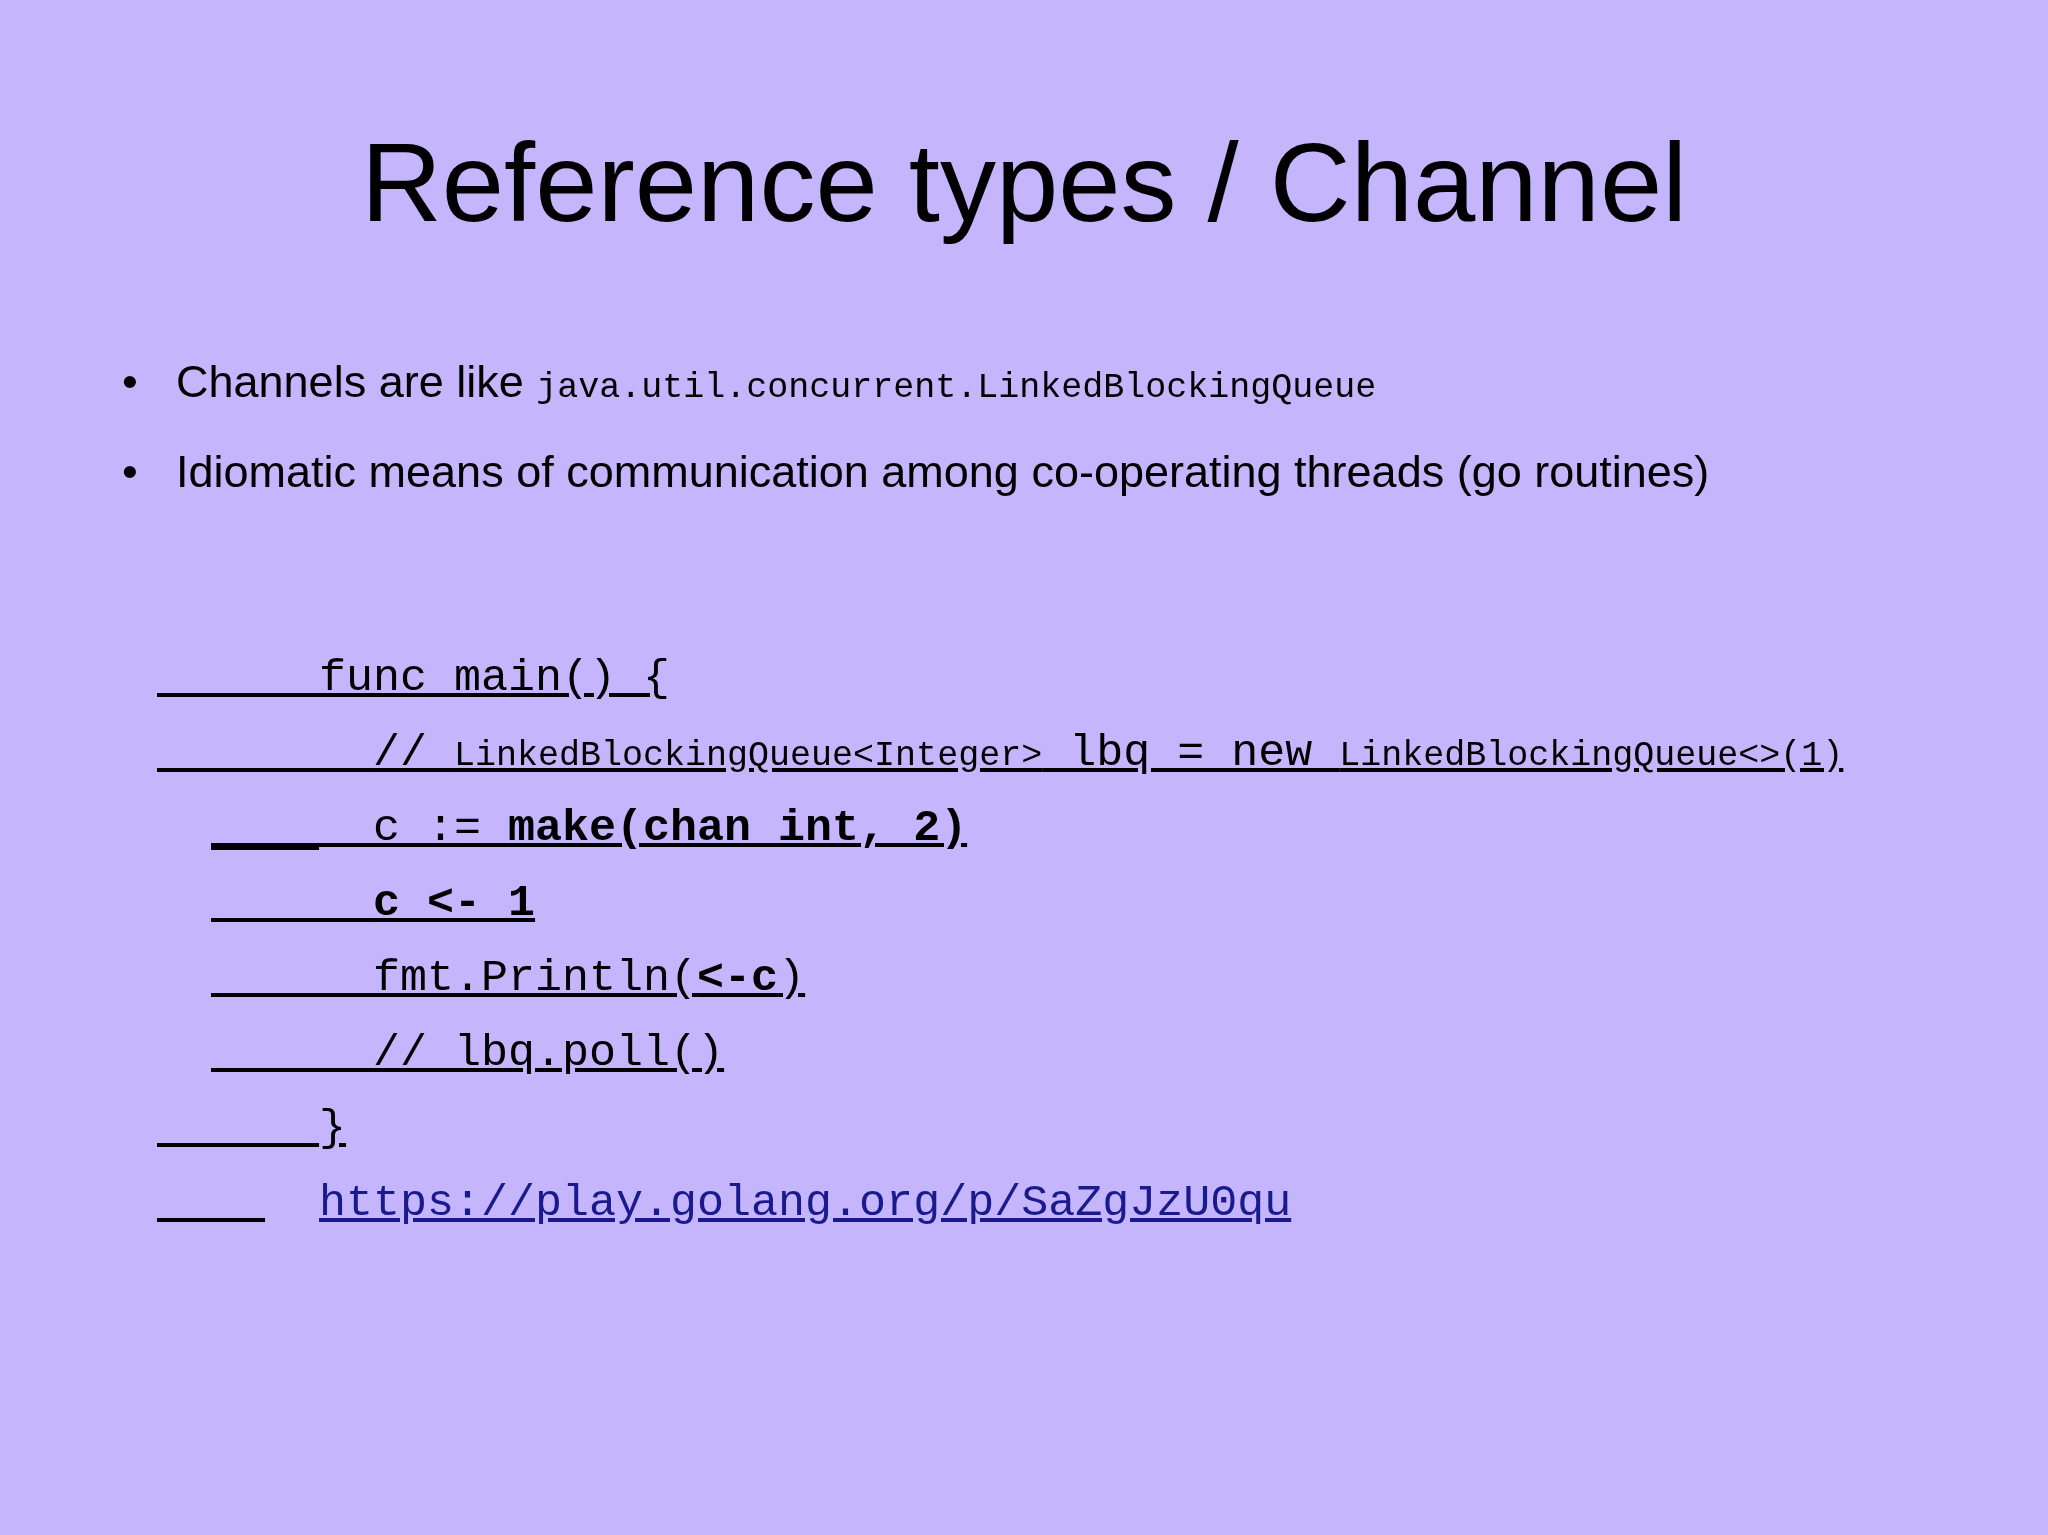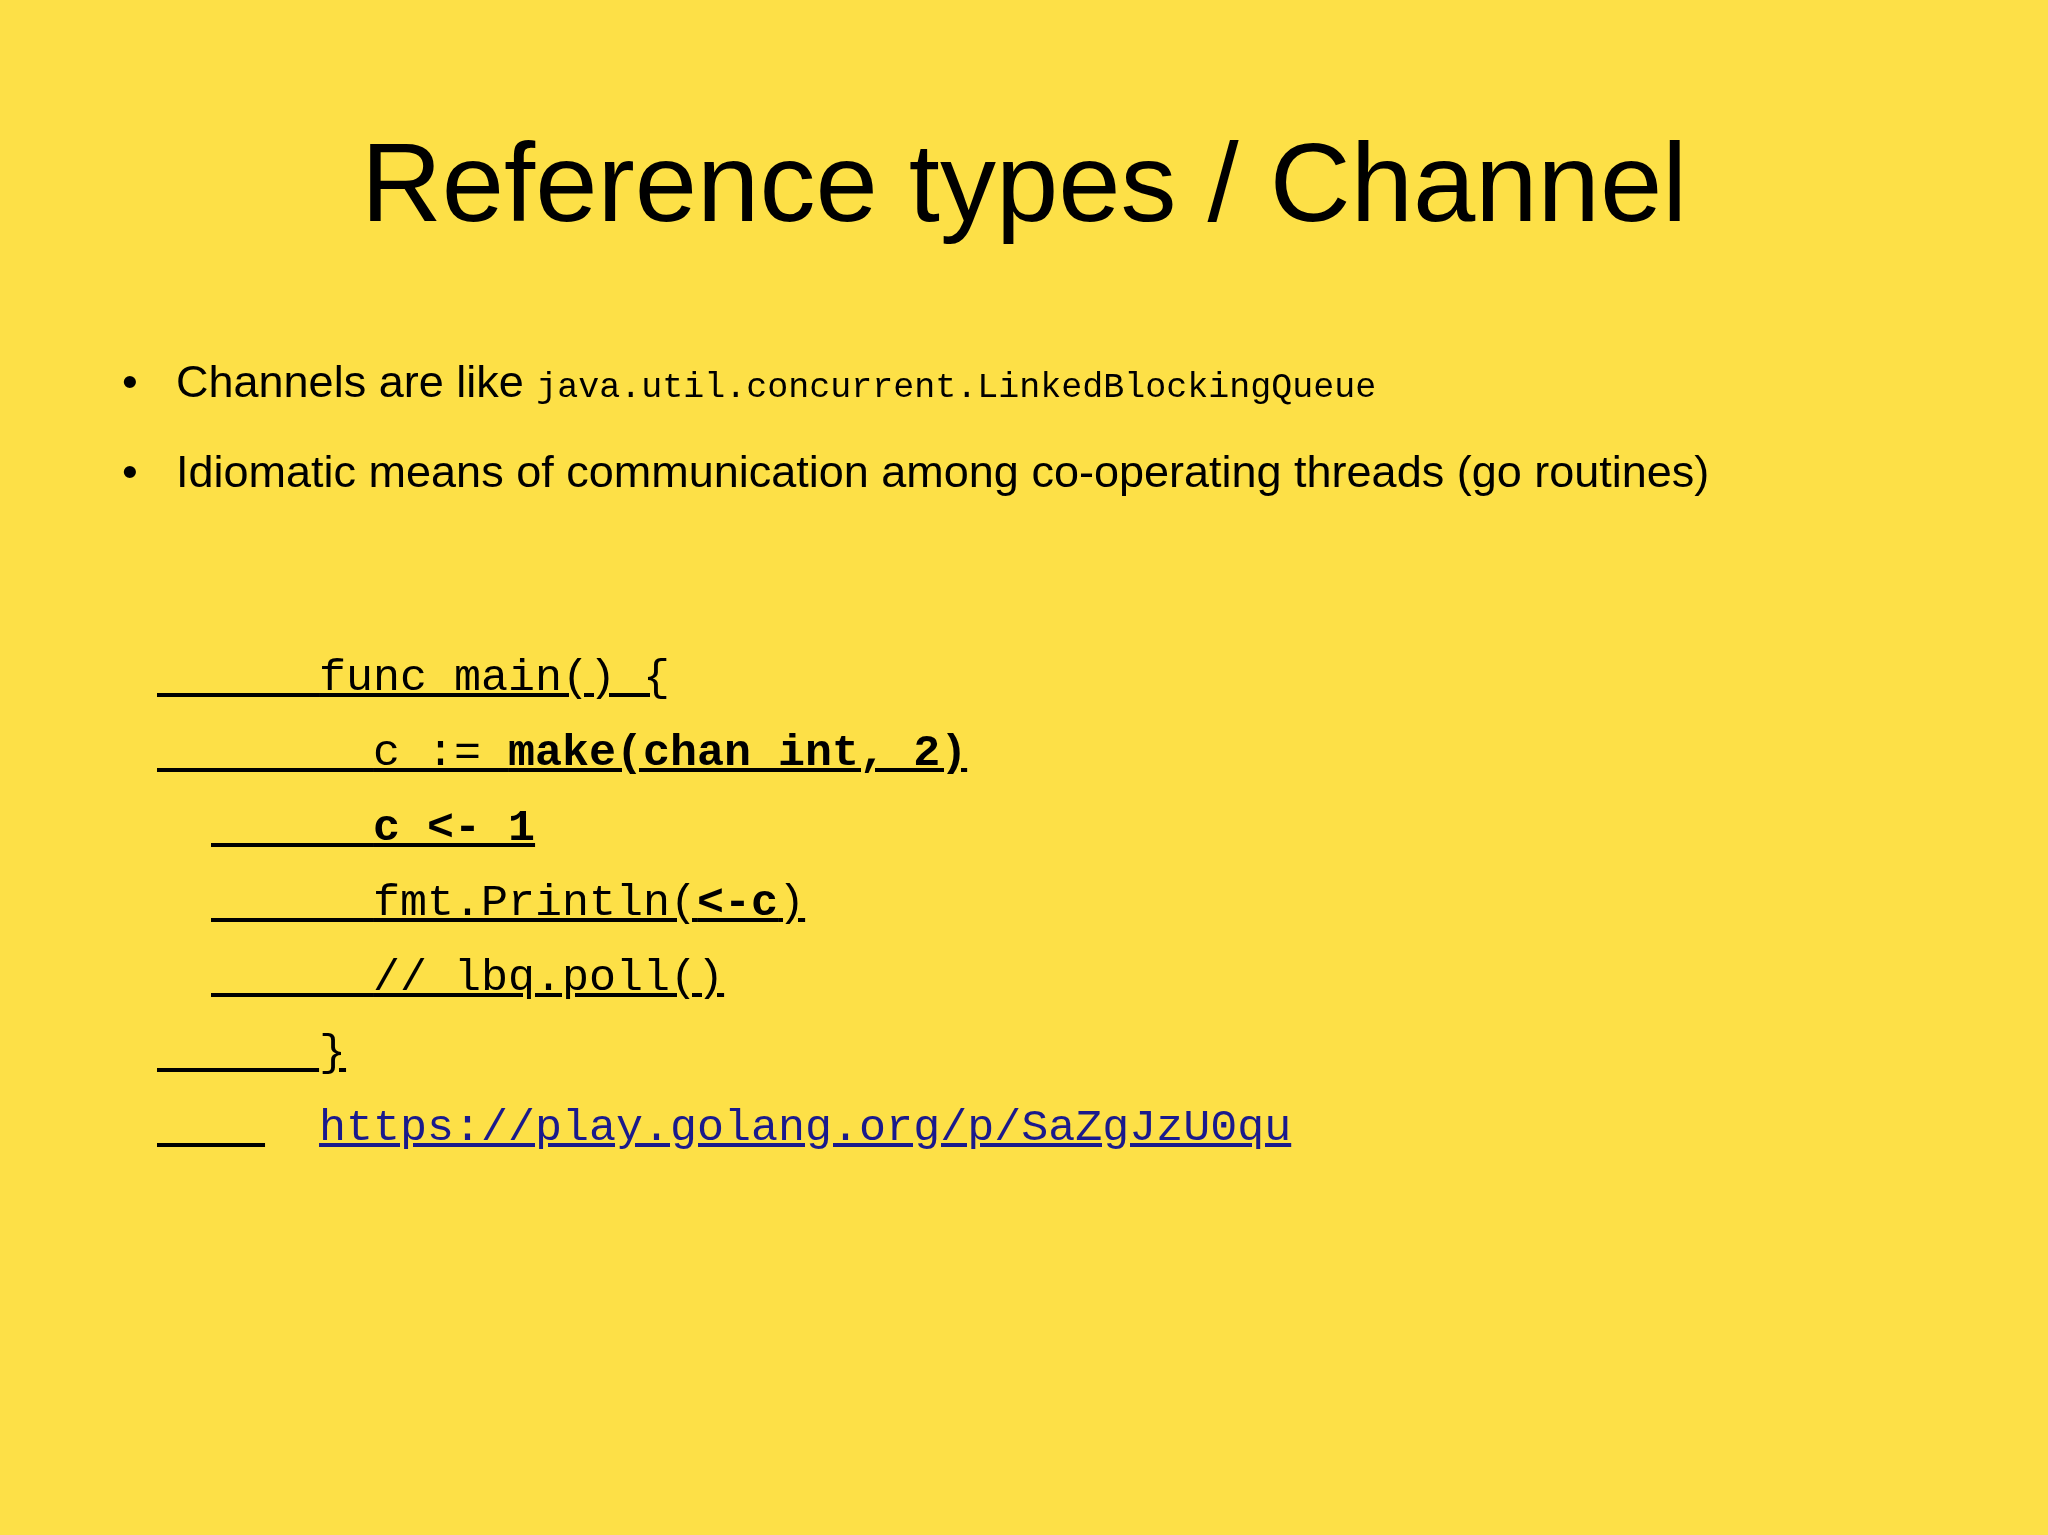--- a/index.html
+++ b/index.html
@@ -4,21 +4,21 @@
 <style>
   html, body {
     margin: 0;
     padding: 0;
     background: #ffffff;
   }
   .slide {
     position: relative;
     width: 2048px;
     height: 1535px;
-    background: #fde047;
+    background: #c4b5fd;
     color: #000000;
     font-family: "Liberation Sans", sans-serif;
     overflow: hidden;
   }
   .title {
     position: absolute;
     top: 127px;
     left: 0;
     width: 2048px;
     text-align: center;
@@ -108,20 +108,23 @@
       <span class="bullet-dot">•</span>
       <span class="bullet-text">Idiomatic means of communication among co-operating threads (go routines)</span>
     </div>
   </div>
 
   <div class="code">
     <div class="code-line">
       <span>func main() {</span>
     </div>
     <div class="code-line ind">
+      <span>// </span><span class="sm">LinkedBlockingQueue&lt;Integer&gt;</span><span> lbq = new </span><span class="sm">LinkedBlockingQueue&lt;&gt;(1)</span>
+    </div>
+    <div class="code-line ind">
       <span>c := </span><span class="b">make(chan int, 2)</span>
     </div>
     <div class="code-line ind">
       <span class="b">c &lt;- 1</span>
     </div>
     <div class="code-line ind">
       <span>fmt.Println(</span><span class="b">&lt;-c</span><span>)</span>
     </div>
     <div class="code-line ind">
       <span>// lbq.poll()</span>

